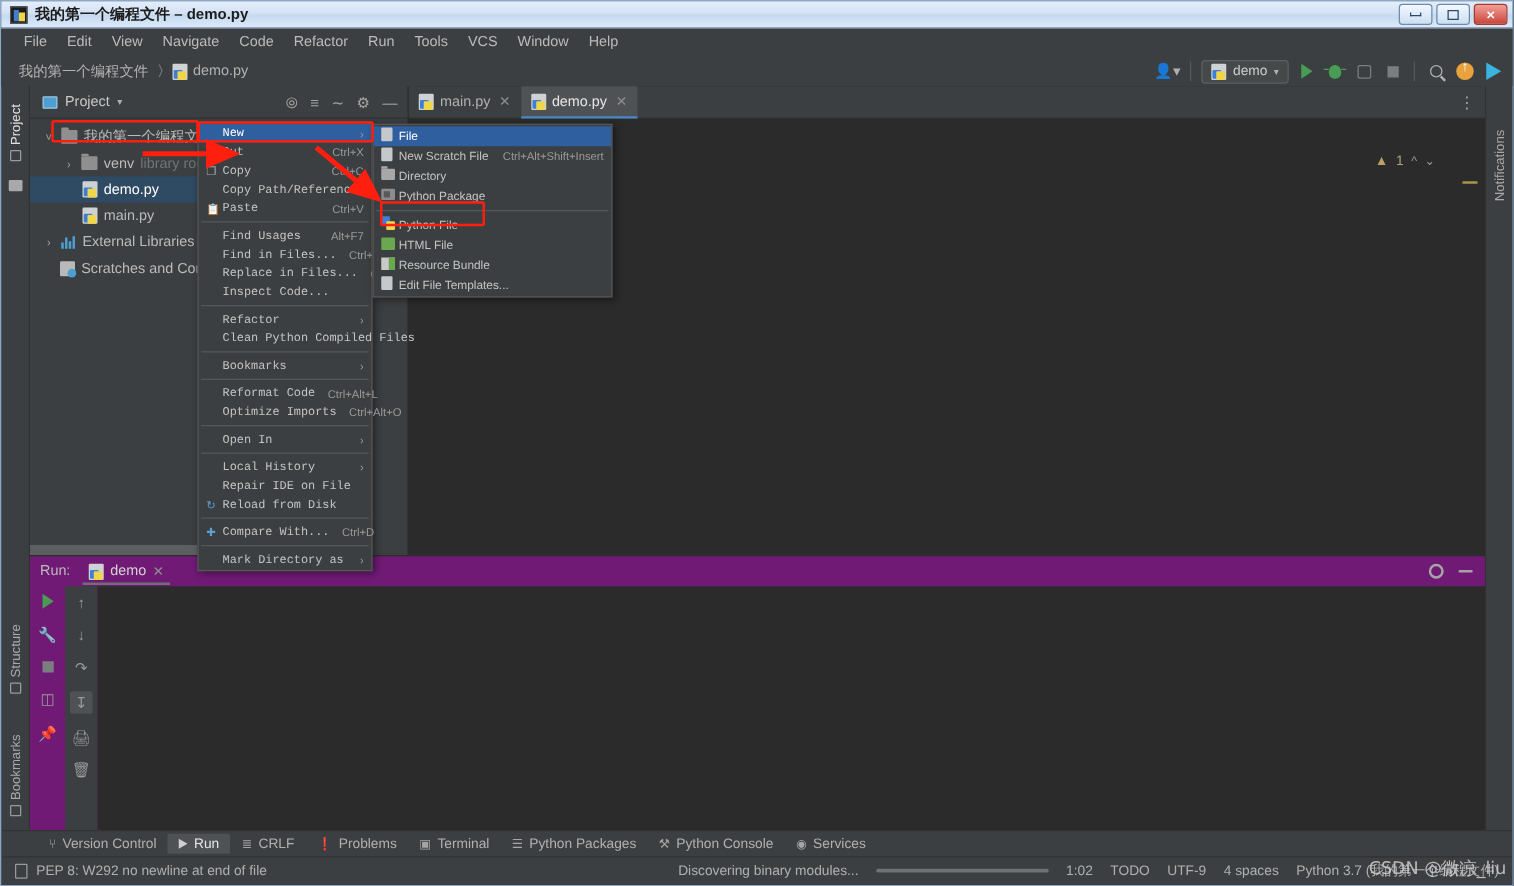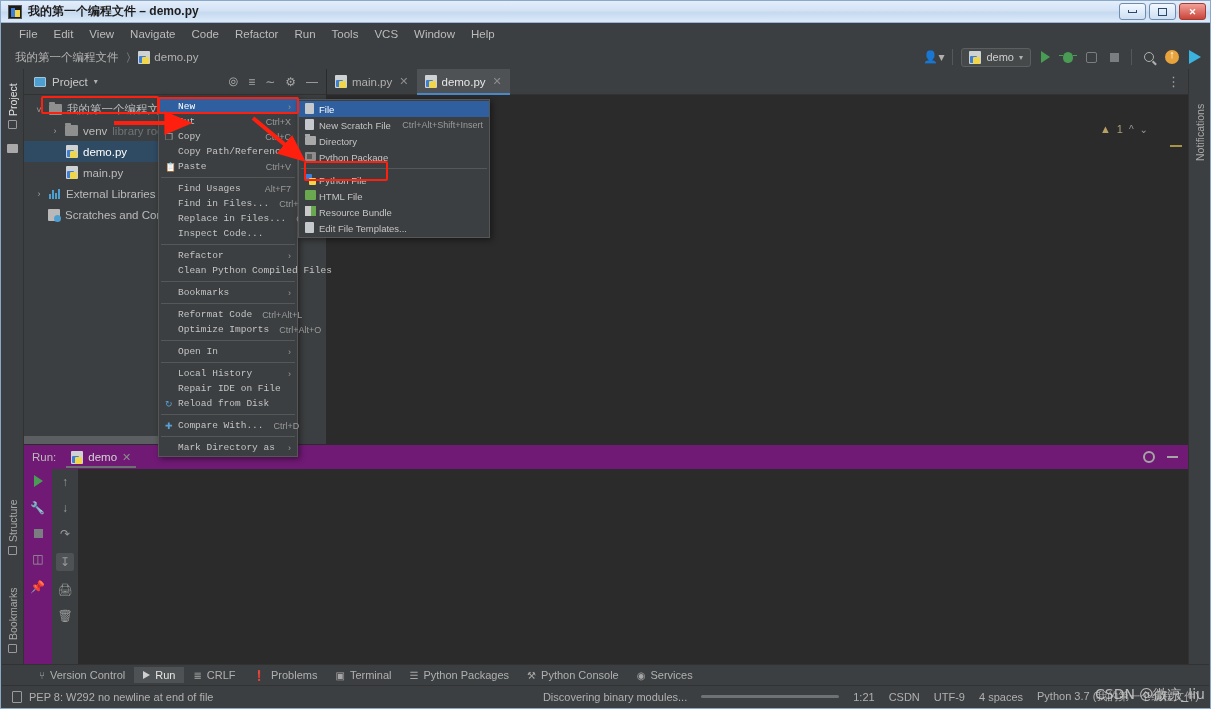--- a/index.html
+++ b/index.html
@@ -813,22 +813,22 @@
   </div>
 
   <div class="statusbar">
     <div class="sb-left">
       <span class="sb-doc"></span>
       <span>PEP 8: W292 no newline at end of file</span>
     </div>
     <div class="sb-right">
       <span>Discovering binary modules...</span>
       <span class="progress-track"></span>
-      <span>1:21</span>
-      <span>CSDN</span>
+      <span>1:02</span>
+      <span>TODO</span>
       <span>UTF-9</span>
       <span>4 spaces</span>
       <span>Python 3.7 (我的第一个编程文件)</span>
     </div>
     <div class="watermark">CSDN @微凉_liu</div>
   </div>
 
 </div>
 
 </body></html>

